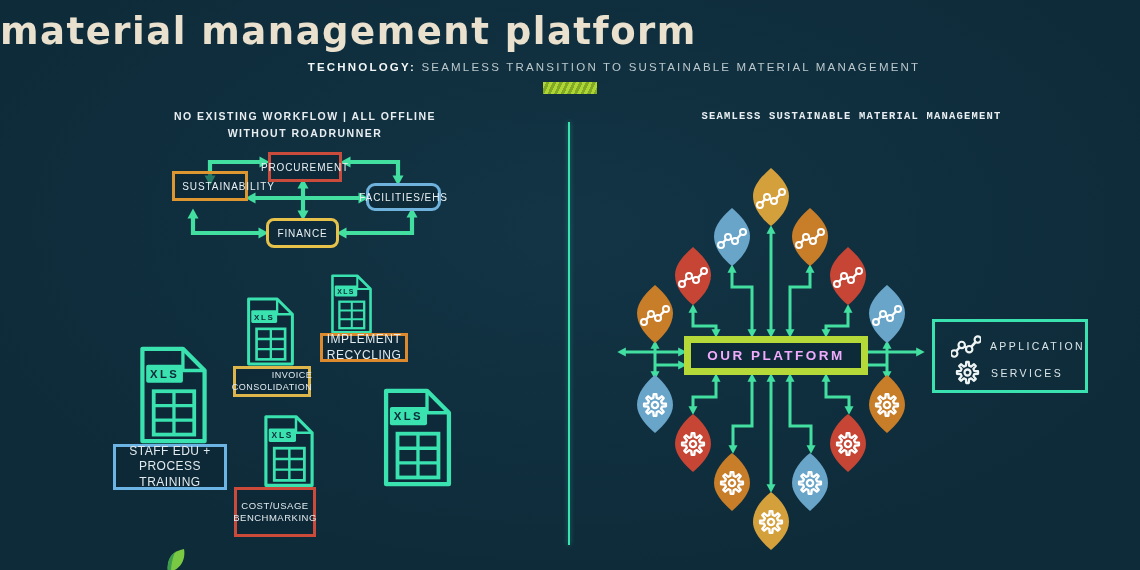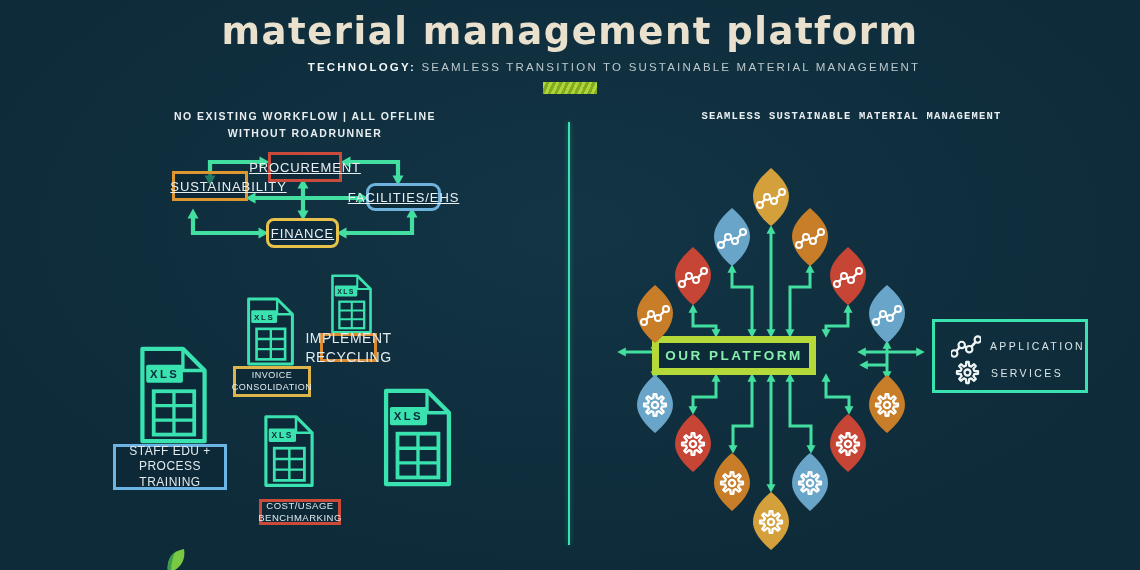--- a/index.html
+++ b/index.html
@@ -6,21 +6,21 @@
   html,body { background:#081c27; }
   .stage {
     position:relative; width:1140px; height:570px; overflow:hidden;
     background:
       radial-gradient(ellipse 900px 500px at 50% 40%, rgba(26,70,92,.35), rgba(0,0,0,0) 70%),
       #0e2b39;
     font-family:"Liberation Sans","DejaVu Sans",sans-serif;
   }
   
   .title {
-    position:absolute; top:10px; left:0; width:100%; text-align:center;
+    position:absolute; top:10px; left:0; width:100%; 
     font-family:"DejaVu Sans","Liberation Sans",sans-serif;
     font-size:37px; font-weight:bold; letter-spacing:1.5px; color:#e9e1cd;
   }
   .subtitle {
     position:absolute; top:61px; left:0; width:100%; text-align:center;
     font-size:11.5px; letter-spacing:2.2px; color:#bcc9cd;margin-left:44px;
   }
   .subtitle .pfx { color:#f3f7f7; font-weight:bold; }
   .hatch {
     position:absolute; left:543px; top:82px; width:54px; height:12px;
@@ -33,50 +33,50 @@
   
   .sec-head {
     position:absolute; text-align:center; font-weight:bold; color:#e8eef1;
     font-size:10.5px; letter-spacing:1.5px; line-height:1.6;
   }
   #left-head  { left:140px; top:108px; width:330px; }
   #right-head { left:679px; top:108px; width:345px; letter-spacing:1.2px;font-family:Liberation Mono, monospace; }
   
   .flow-node {
     position:absolute; border:3px solid #fff; background:rgba(12,38,53,.55);
-    color:#eaf0f2; font-size:13px; letter-spacing:.9px;
-    display:flex; align-items:center; justify-content:center; text-align:center;text-decoration:underline;
+    color:#eaf0f2; font-size:10px; letter-spacing:.9px;
+    display:flex; align-items:center; justify-content:center; text-align:center;
   }
   #node-procurement   { left:268px; top:152px; width:74px; height:30px; }
   #node-sustainability{ left:172px; top:171px; width:76px; height:30px;padding-left:37px; }
   #node-facilities    { left:366px; top:183px; width:75px; height:28px; }
   #node-finance       { left:266px; top:218px; width:73px; height:30px;border-radius:8px; }
   
   .file-icon { position:absolute; }
   #file-icon-0 { left:135px; top:346px; width:77px; height:98px; }
   #file-icon-1 { left:243px; top:297px; width:55px; height:69px; }
   #file-icon-2 { left:327px; top:274px; width:49px; height:60px; }
   #file-icon-3 { left:261px; top:414px; width:56px; height:74px; }
   #file-icon-4 { left:379px; top:388px; width:77px; height:99px; }
   .file-label {
     position:absolute; border:3px solid; background:rgba(12,38,53,.55);
     color:#e2ebee; display:flex; align-items:center; justify-content:center;
     text-align:center; white-space:pre-line; line-height:1.3; letter-spacing:.5px;
   }
   #file-label-0 { left:113px; top:444px; width:114px; height:46px; font-size:12px; }
-  #file-label-1 { left:233px; top:366px; width:78px;  height:31px; font-size:9px; }
-  #file-label-2 { left:320px; top:333px; width:57px;  height:29px; font-size:14px; }
-  #file-label-3 { left:259px; top:487px; width:82px;  height:26px; font-size:9.5px;margin-top:12px; }
+  #file-label-1 { left:233px; top:366px; width:78px;  height:31px; font-size:9px;text-align:right; }
+  #file-label-2 { left:320px; top:333px; width:88px;  height:29px; font-size:12px; }
+  #file-label-3 { left:234px; top:487px; width:82px;  height:50px; font-size:9.5px; }
   #file-label-4 { left:356px; top:487px; width:111px; height:44px; font-size:13px; }
   
   .platform {
-    position:absolute; left:652px; top:336px; width:164px; height:39px;
+    position:absolute; left:684px; top:336px; width:184px; height:39px;
     border:7px solid #b5d938; background:#0d2a38;
     display:flex; align-items:center; justify-content:center;
-    color:#86efac; font-weight:bold; font-size:13.5px; letter-spacing:2.5px;
+    color:#f0abfc; font-weight:bold; font-size:13.5px; letter-spacing:2.5px;
   }
   .leaf { position:absolute; width:42px; height:62px; }
   .legend {
     position:absolute; left:932px; top:319px; width:156px; height:74px;
     border:3px solid #39e2af; padding:10px 0 0 16px;
   }
   .legend-row { display:flex; align-items:center; height:27px; }
   .legend-icon { width:32px; display:flex; justify-content:center; }
   .legend-label { color:#dbe6e8; font-size:10.5px; letter-spacing:2.4px; margin-left:8px; }
   .overlay, .sprout { position:absolute; left:0; top:0; }

